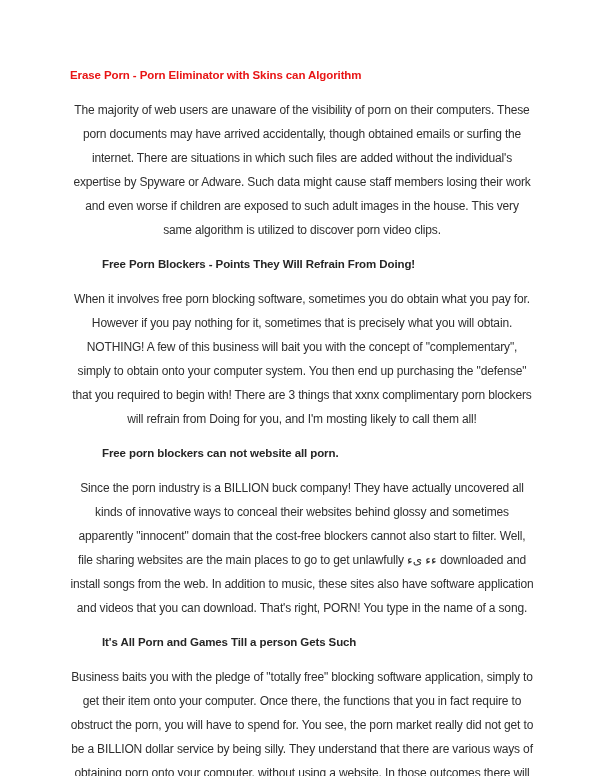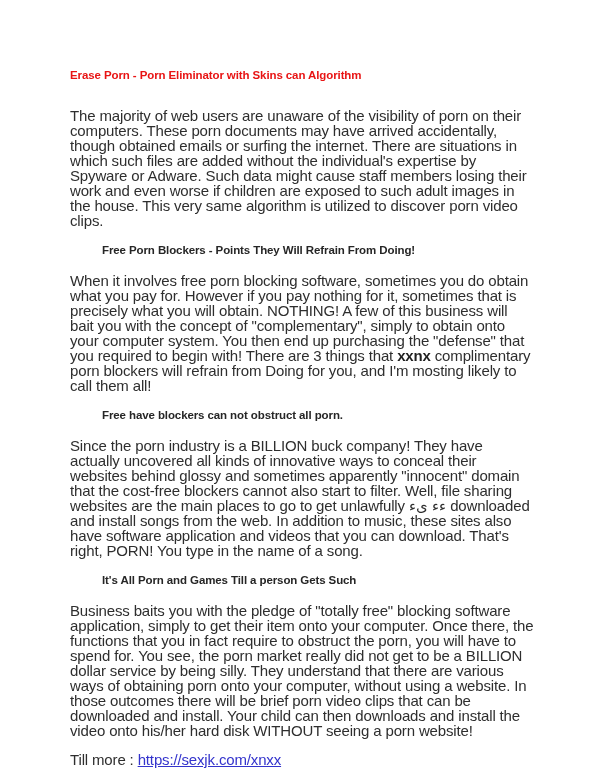--- a/index.html
+++ b/index.html
@@ -16,43 +16,43 @@
       font-family: "Liberation Sans", sans-serif;
       color: #2e2e2e;
     }
     .doc-content {
       padding: 68px 66px 0 70px;
     }
     .doc-content h1 {
       font-size: 11.5px;
       font-weight: bold;
       color: #e81414;
-      margin: 0 0 25px 0;
+      margin: 0 0 15px 0;
       line-height: 15px;
       letter-spacing: -0.1px;
     }
     .doc-content h2 {
       font-size: 11.5px;
       font-weight: bold;
       color: #262626;
       margin: 15px 0 15px 0;
       line-height: 15px;
       letter-spacing: -0.1px;
       padding-left: 32px;
     }
     .doc-content p {
-      font-size: 15px;
-      line-height: 15px;
+      font-size: 12px;
+      line-height: 24px;
       margin: 0 0 14px 0;
       letter-spacing: -0.15px;
       color: #2e2e2e;
-      text-align: left;
+      text-align: center;
     }
     .doc-content p strong {
-      font-weight: bold;
+      font-weight: normal;
       color: #1f1f1f;
       margin-top: 7px;
     }
     .learn-more {
       font-size: 10.5px;
       margin-top: 4px;
     }
     .learn-more a {
       color: #3333cc;
       cursor: pointer;
@@ -65,21 +65,21 @@
   <div class="doc-content">
 
     <h1>Erase Porn - Porn Eliminator with Skins can Algorithm</h1>
 
     <p>The majority of web users are unaware of the visibility of porn on their computers. These porn documents may have arrived accidentally, though obtained emails or surfing the internet. There are situations in which such files are added without the individual's expertise by Spyware or Adware. Such data might cause staff members losing their work and even worse if children are exposed to such adult images in the house. This very same algorithm is utilized to discover porn video clips.</p>
 
     <h2>Free Porn Blockers - Points They Will Refrain From Doing!</h2>
 
     <p><span>When it involves free porn blocking software, sometimes you do obtain what you pay for. However if you pay nothing for it, sometimes that is precisely what you will obtain. NOTHING! A few of this business will bait you with the concept of "complementary", simply to obtain onto your computer system. You then end up purchasing the "defense" that you required to begin with! There are 3 things that </span><strong>xxnx</strong><span> complimentary porn blockers will refrain from Doing for you, and I'm mosting likely to call them all!</span></p>
 
-    <h2>Free have blockers can not obstruct all porn.</h2>
+    <h2>Free porn blockers can not website all porn.</h2>
 
     <p>Since the porn industry is a BILLION buck company! They have actually uncovered all kinds of innovative ways to conceal their websites behind glossy and sometimes apparently "innocent" domain that the cost-free blockers cannot also start to filter. Well, file sharing websites are the main places to go to get unlawfully ءء ىء downloaded and install songs from the web. In addition to music, these sites also have software application and videos that you can download. That's right, PORN! You type in the name of a song.</p>
 
     <h2>It's All Porn and Games Till a person Gets Such</h2>
 
     <p>Business baits you with the pledge of "totally free" blocking software application, simply to get their item onto your computer. Once there, the functions that you in fact require to obstruct the porn, you will have to spend for. You see, the porn market really did not get to be a BILLION dollar service by being silly. They understand that there are various ways of obtaining porn onto your computer, without using a website. In those outcomes there will be brief porn video clips that can be downloaded and install. Your child can then downloads and install the video onto his/her hard disk WITHOUT seeing a porn website!</p>
 
     <p class="learn-more"><span>Till more : </span><a href="#">https://sexjk.com/xnxx</a></p>
 
   </div>

